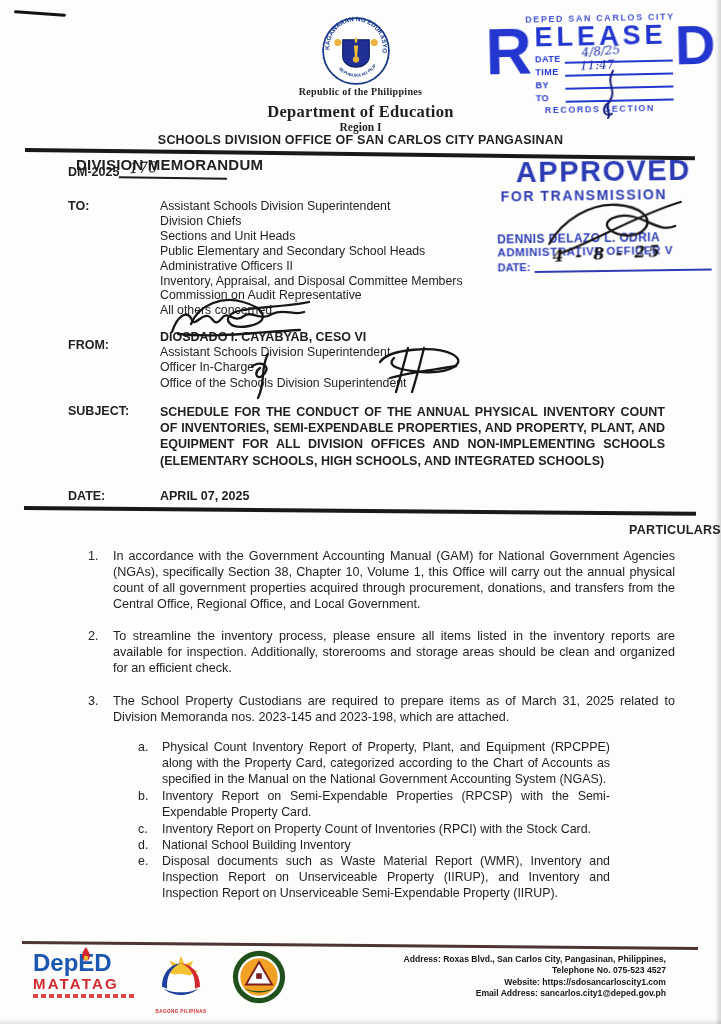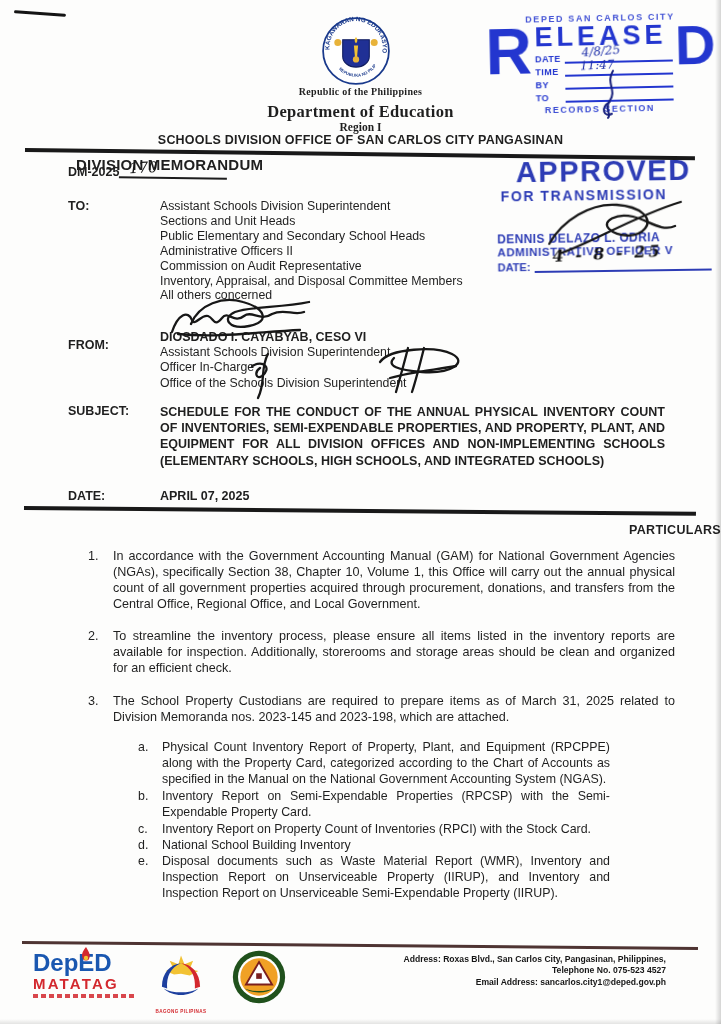--- a/index.html
+++ b/index.html
@@ -182,25 +182,26 @@
     </div>
     <svg class="sig a-sig" width="150" height="62" viewBox="0 0 150 62">
       <path d="M14 48 C 28 24, 56 8, 82 10 C 106 12, 118 24, 110 34 C 102 44, 82 42, 74 34 C 66 26, 82 18, 98 22 C 114 26, 126 38, 140 32"></path>
       <path d="M24 58 C 56 48, 98 22, 146 8"></path>
     </svg>
   </div>
 
   <div class="flabel" style="top:199px;">TO:</div>
   <div class="recipients">
     <div>Assistant Schools Division Superintendent</div>
+    <div>Division Chiefs</div>
     <div>Sections and Unit Heads</div>
     <div>Public Elementary and Secondary School Heads</div>
     <div>Administrative Officers II</div>
+    <div>Inventory, Appraisal, and Disposal Committee Members</div>
     <div>Commission on Audit Representative</div>
-    <div>Inventory, Appraisal, and Disposal Committee Members</div>
     <div>All others concerned</div>
   </div>
   <svg class="sig" style="left:185px;top:294px;" width="130" height="40" viewBox="0 0 130 40">
     <path d="M6 30 C 14 10, 38 2, 58 8 C 80 14, 86 28, 64 32 C 44 36, 36 24, 50 18 C 66 12, 96 14, 124 8"></path>
   </svg>
 
   <div class="flabel" style="top:338px;">FROM:</div>
   <div class="fromblock">
     <div class="fname">DIOSDADO I. CAYABYAB, CESO VI</div>
     <div>Assistant Schools Division Superintendent</div>
@@ -293,18 +294,19 @@
     <circle cx="30" cy="30" r="22.5" fill="#ffffff"></circle>
     <circle cx="30" cy="30" r="20" fill="#f0a126"></circle>
     <path d="M30 14 L44 38 L16 38 z" fill="#ffffff" stroke="#7a1f1f" stroke-width="2"></path>
     <rect x="27" y="26" width="6" height="6" fill="#7a1f1f"></rect>
     <path d="M14 42 C 22 48, 38 48, 46 42 C 38 46, 22 46, 14 42 z" fill="#20511c"></path>
   </svg>
 
   <div class="address">
     <div>Address: Roxas Blvd., San Carlos City, Pangasinan, Philippines,</div>
     <div>Telephone No. 075-523 4527</div>
+    <div>Website: https://sdosancarloscity1.com</div>
     <div>Email Address: sancarlos.city1@deped.gov.ph</div>
   </div>
 
   <div class="edge-right"></div>
   <div class="edge-bottom"></div>
 </div>
 
 </body></html>

